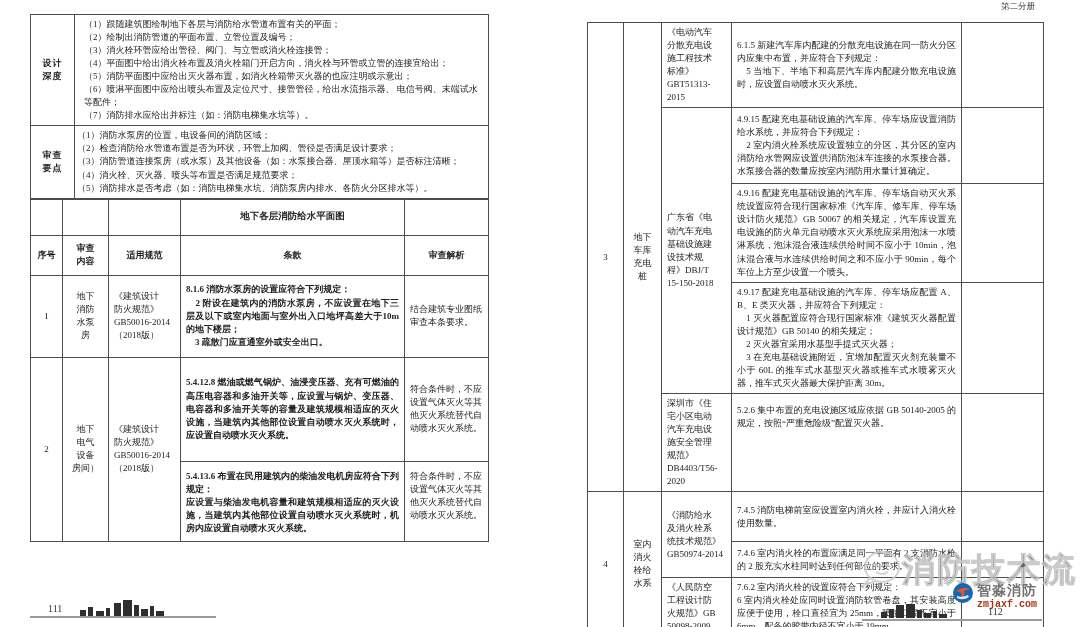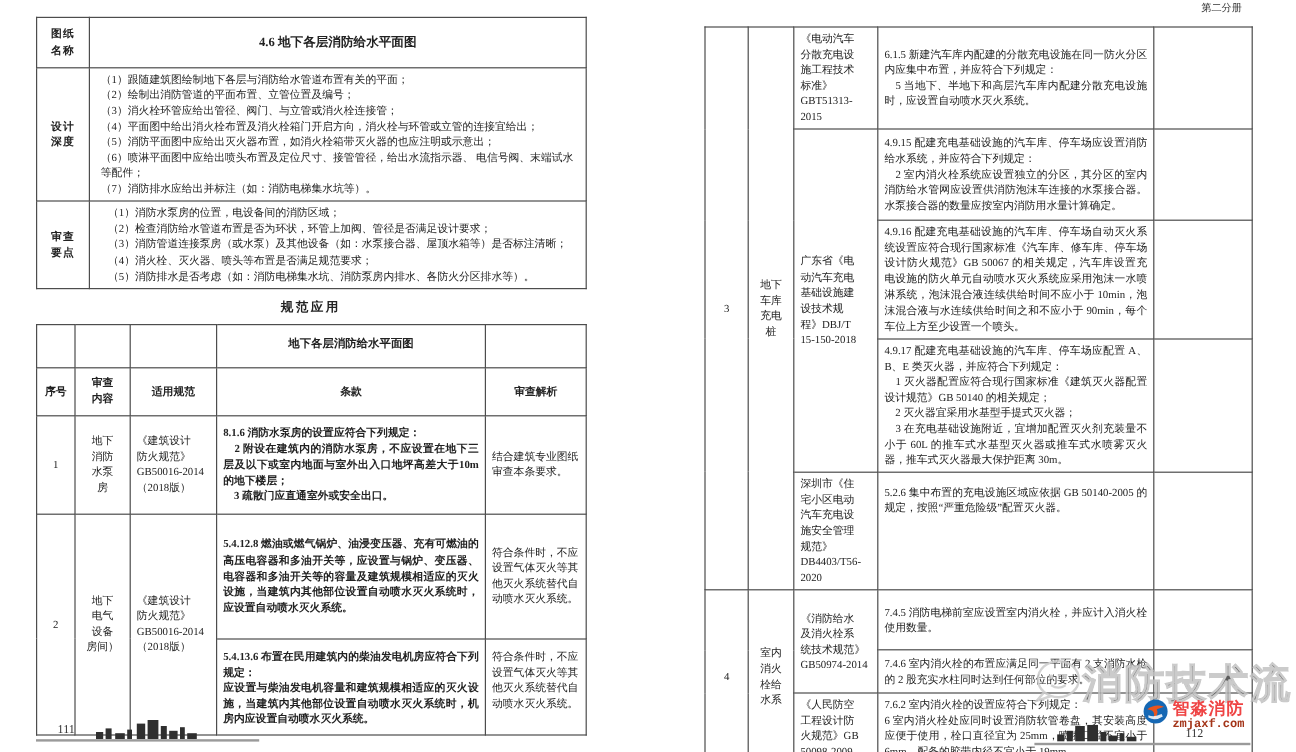--- a/index.html
+++ b/index.html
@@ -34,65 +34,59 @@
     position:absolute;left:858px;top:548px;display:flex;align-items:center;
     pointer-events:none;opacity:.85;
   }
   .watermark-text{
     font-size:33px;font-weight:bold;color:#404040;letter-spacing:2px;
     -webkit-text-stroke:1px #c2c2c2;
   }
   
   .logo{position:absolute;left:952px;top:582px;display:flex;align-items:flex-start;}
   .logo-texts{display:flex;flex-direction:column;align-items:flex-end;margin-left:3px;}
-  .logo-name{font-weight:bold;font-size:14px;color:#ef4444;font-family:Liberation Serif, serif;letter-spacing:1px;}
+  .logo-name{font-weight:bold;font-size:14px;color:#737373;font-family:Liberation Serif, serif;letter-spacing:1px;}
   .logo-url{font-weight:bold;font-size:10px;color:#a33418;font-family:"Liberation Mono","DejaVu Sans Mono",monospace;margin-top:-1px;}
 </style>
 </head>
 <body>
 
 <div class="booklet">第二分册</div>
 
 <div class="page" style="left:30px;top:14px;width:458px;">
 
   <table style="width:458px;">
     <colgroup>
         <col style="width:44px">
         <col style="width:414px">
       </colgroup>
     <tbody>
-        <tr style="height:42px">
-      <td class="label-cell">图纸
-名称</td>
-      <td class="c b" style="font-size:10.5px;">4.6  地下各层消防给水平面图</td>
-    </tr>
     <tr style="height:104px">
       <td class="label-cell">设计
 深度</td>
       <td class="pre" style="padding-left:9px;">（1）跟随建筑图绘制地下各层与消防给水管道布置有关的平面；
 （2）绘制出消防管道的平面布置、立管位置及编号；
 （3）消火栓环管应给出管径、阀门、与立管或消火栓连接管；
 （4）平面图中给出消火栓布置及消火栓箱门开启方向，消火栓与环管或立管的连接宜给出；
 （5）消防平面图中应给出灭火器布置，如消火栓箱带灭火器的也应注明或示意出；
 （6）喷淋平面图中应给出喷头布置及定位尺寸、接管管径，给出水流指示器、 电信号阀、末端试水等配件；
 （7）消防排水应给出并标注（如：消防电梯集水坑等）。</td>
     </tr>
     <tr style="height:72px">
       <td class="label-cell">审查
 要点</td>
-      <td class="pre" style="padding-left:15px;">（1）消防水泵房的位置，电设备间的消防区域；
+      <td class="pre" style="padding-left:2px;">（1）消防水泵房的位置，电设备间的消防区域；
 （2）检查消防给水管道布置是否为环状，环管上加阀、管径是否满足设计要求；
 （3）消防管道连接泵房（或水泵）及其他设备（如：水泵接合器、屋顶水箱等）是否标注清晰；
 （4）消火栓、灭火器、喷头等布置是否满足规范要求；
 （5）消防排水是否考虑（如：消防电梯集水坑、消防泵房内排水、各防火分区排水等）。</td>
     </tr>
   </tbody>
     </table>
 
-  <div class="section-title">规范应用</div>
 
   <table style="width:458px;">
     <colgroup>
       <col style="width:32px">
         <col style="width:46px">
         <col style="width:72px">
         <col style="width:224px">
         <col style="width:84px">
     </colgroup>
     <tbody>

